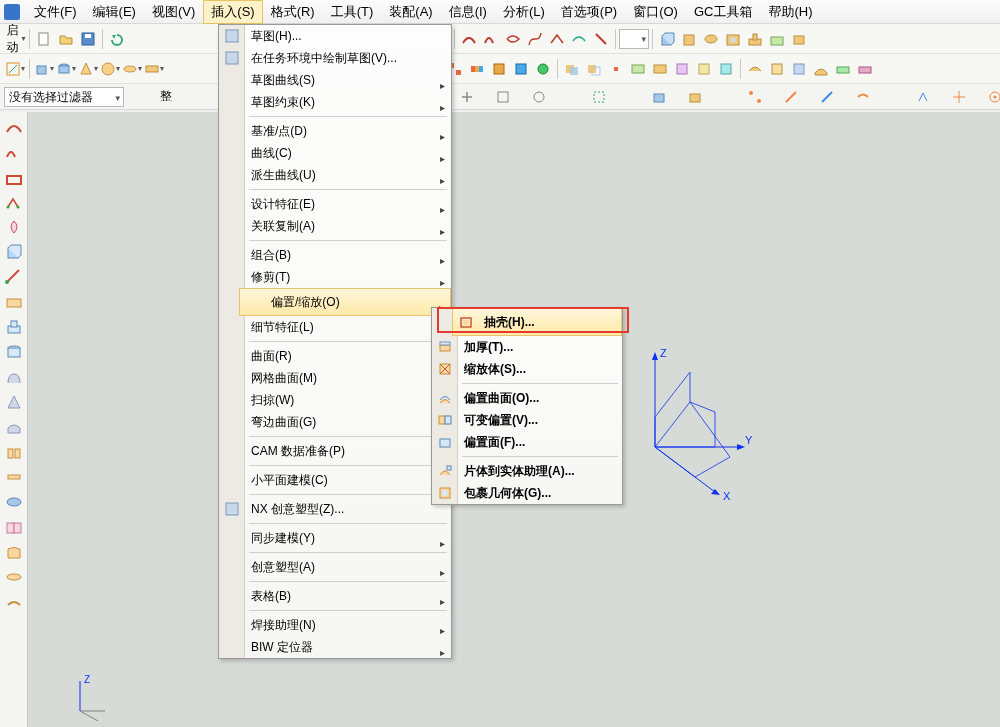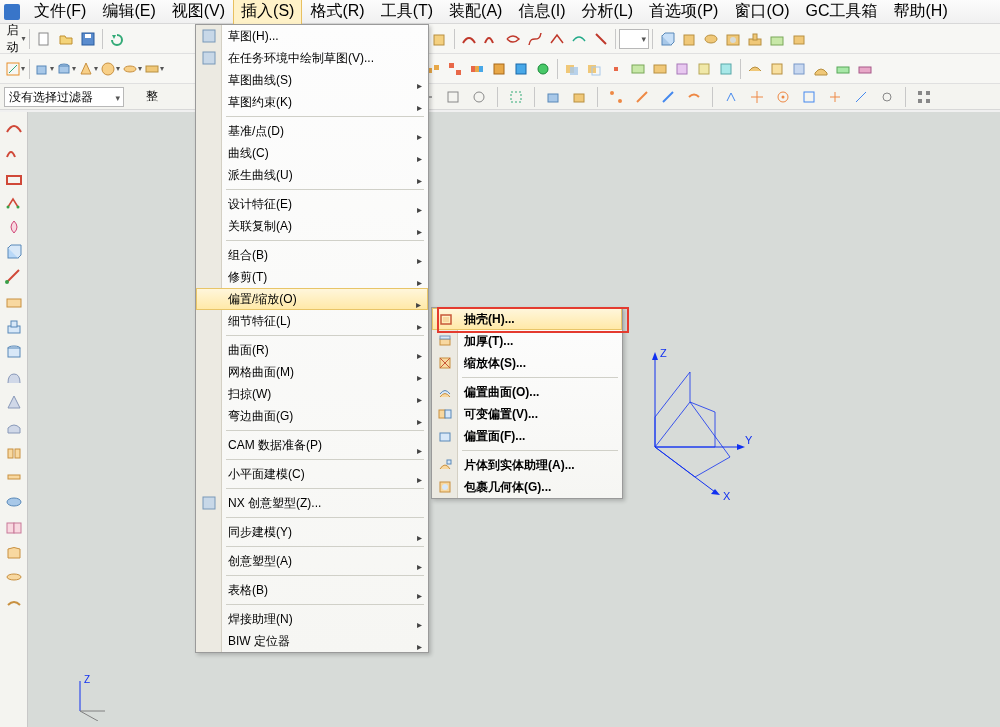--- a/index.html
+++ b/index.html
@@ -1,36 +1,36 @@
 <!DOCTYPE html>
 <html><head>
 <meta charset="utf-8">
 <style>
 * { margin:0; padding:0; box-sizing:border-box; font-family:"Microsoft YaHei","SimSun",sans-serif; }
 html,body { width:1000px; height:727px; overflow:hidden; background:#f0f0f0; }
-.menubar { height:24px; background:linear-gradient(#fcfcfc,#f0f0f0); border-bottom:1px solid #d8d8d8; display:flex; align-items:center; padding-left:4px; font-size:16px; }
+.menubar { height:24px; background:linear-gradient(#fcfcfc,#f0f0f0); border-bottom:1px solid #d8d8d8; display:flex; align-items:center; padding-left:4px; font-size:13px; }
 .app-ico { width:16px; height:16px; background:#3875c9; border-radius:2px; margin-right:6px; display:inline-block; }
 .mitem { padding:3px 8px; cursor:default; }
 .mitem.active { background:#fff2c8; border:1px solid #e8c060; padding:2px 7px; }
 .toolbar-row { height:30px; background:#f7f7f4; border-bottom:1px solid #e0e0e0; display:flex; align-items:center; padding:0 4px; gap:0; font-size:12px; }
 .tb-btn { width:22px; height:22px; display:flex; align-items:center; justify-content:center; border:1px solid transparent; }
 .tb-sep { width:1px; height:20px; background:#c8c8c8; margin:0 3px; }
 .ico { width:16px; height:16px; display:inline-block; }
 .launch-txt { padding:0 2px; }
 .drop-arrow::after { content:"▾"; font-size:8px; color:#555; margin-left:1px; }
-.filter-row { height:26px; background:#f4f4f0; border-bottom:1px solid #d8d8d8; display:flex; align-items:center; padding:0 4px; gap:4px; font-size:12px; }
+.filter-row { height:26px; background:#f4f4f0; border-bottom:1px solid #d8d8d8; display:flex; align-items:center; padding:0 4px; gap:18px; font-size:12px; }
 .filter-sel { height:20px; border:1px solid #b8b8b8; background:#fff; padding:0 16px 0 4px; position:relative; min-width:120px; line-height:18px; }
 .filter-sel::after { content:"▾"; position:absolute; right:3px; top:1px; font-size:9px; color:#555; }
 .viewport { position:absolute; left:0; top:112px; right:0; bottom:0; background:#d7dbd8; }
 .vtoolbar { position:absolute; left:0; top:0; width:28px; bottom:0; background:#f4f4f0; border-right:1px solid #c8c8c8; padding-top:2px; }
 .vtb-btn { width:24px; height:24px; margin:1px auto; display:flex; align-items:center; justify-content:center; }
 .dropdown { position:absolute; background:linear-gradient(#fdfdfd,#f6f6f3); border:1px solid #9a9a9a; box-shadow:2px 2px 4px rgba(0,0,0,.2); font-size:12px; }
 .dd-iconcol { position:absolute; left:0; top:0; bottom:0; width:26px; background:#eceae2; border-right:1px solid #d4d0c4; }
 .dd-item { position:relative; height:22px; display:flex; align-items:center; padding-left:32px; padding-right:22px; cursor:default; }
-.dd-item.hover { background:linear-gradient(#fff6db,#ffe9a8); border:1px solid #e8c568; padding-left:31px; padding-right:8px; height:22px; }
+.dd-item.hover { background:linear-gradient(#fff6db,#ffe9a8); border:1px solid #e8c568; padding-left:31px; padding-right:8px; height:28px;margin-left:20px; }
 .dd-item .sub::after { content:"▸"; position:absolute; right:6px; font-size:10px; color:#444; }
 .dd-sep { height:1px; background:#d0d0c8; margin:3px 4px 3px 30px; }
 .dd-ico { position:absolute; left:5px; width:16px; height:16px; display:inline-block; }
 .redbox { position:absolute; border:2px solid #e43b2f; pointer-events:none; }
 svg { display:block; }
 .axis { position:absolute; }
 .tb-input { height:20px; border:1px solid #b8b8b8; background:#fff; padding:0 14px 0 4px; position:relative; line-height:18px; }
 .tb-input::after { content:"▾"; position:absolute; right:2px; font-size:9px; color:#555; }
 </style>
 </head>
@@ -579,21 +579,21 @@
   </svg>
 
   <svg class="axis" style="left:60px; bottom:6px;" width="50" height="50">
     <line x1="20" y1="40" x2="20" y2="10" stroke="#1030f0"></line>
     <text x="24" y="12" fill="#1030f0" font-size="10">Z</text>
     <line x1="20" y1="40" x2="45" y2="40" stroke="#808080"></line>
     <line x1="20" y1="40" x2="38" y2="50" stroke="#808080"></line>
   </svg>
 </div>
 
-<div class="dropdown" id="dd-insert" style="left:195px; top:24px; width:234px;">
+<div class="dropdown" id="dd-insert" style="left:218px; top:24px; width:234px;">
   <div class="dd-iconcol"></div>
 <div class="dd-item">
       <span class="dd-ico">
         <svg width="16" height="16">
           <rect x="2" y="2" width="12" height="12" fill="#c8d8e8" stroke="#7898b8"></rect>
         </svg>
       </span>
       <span>草图(H)...</span>
     </div>
     <div class="dd-item">

